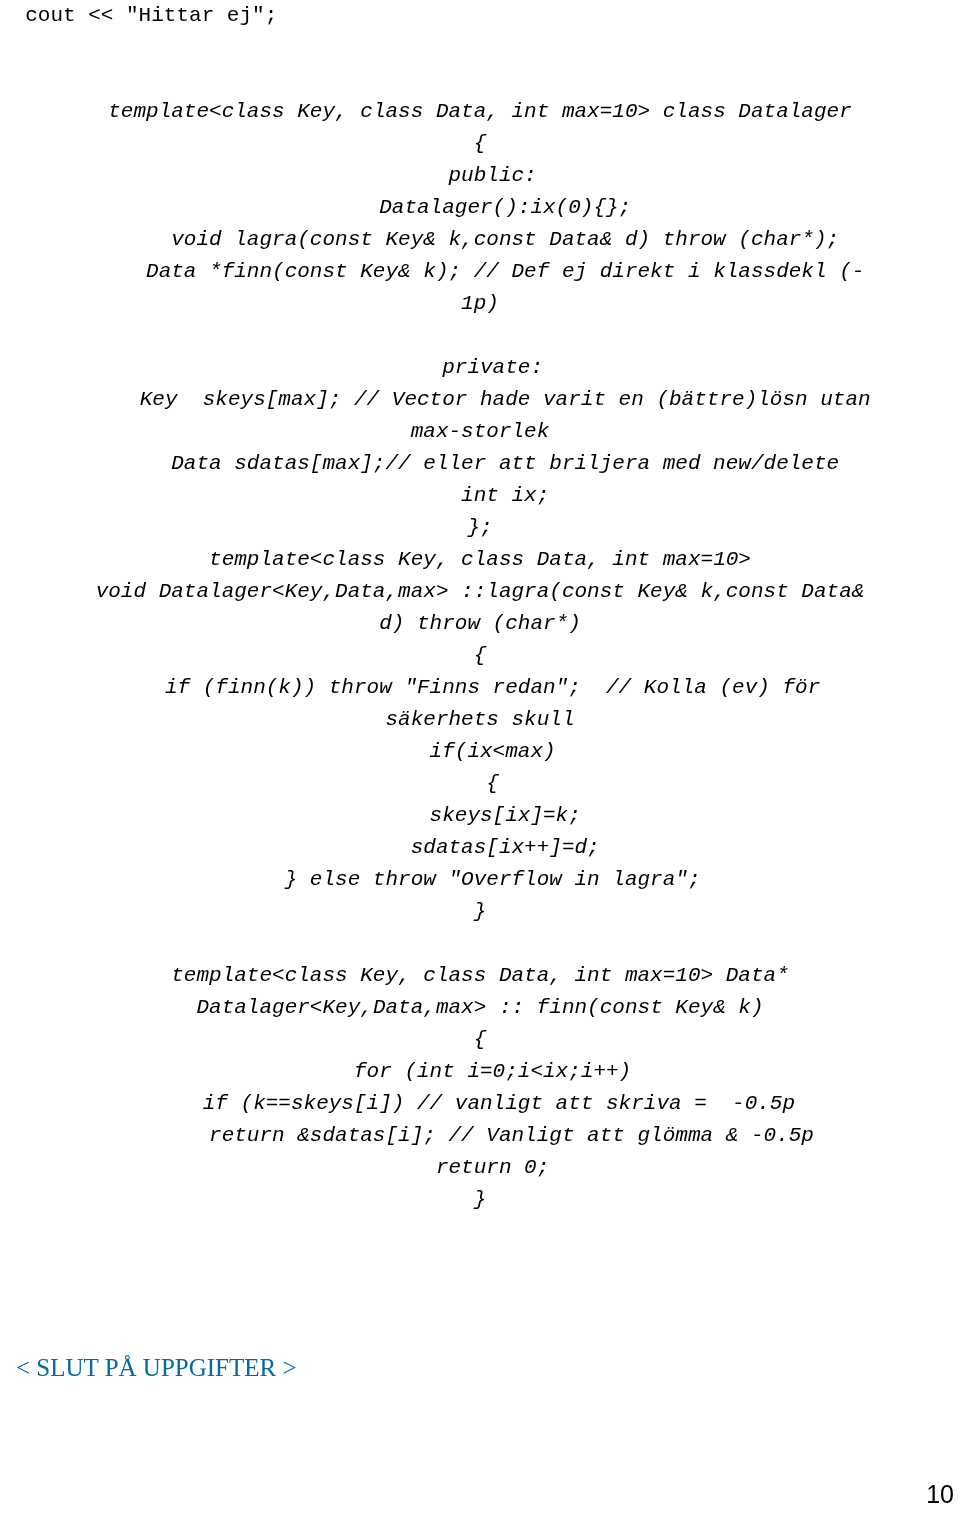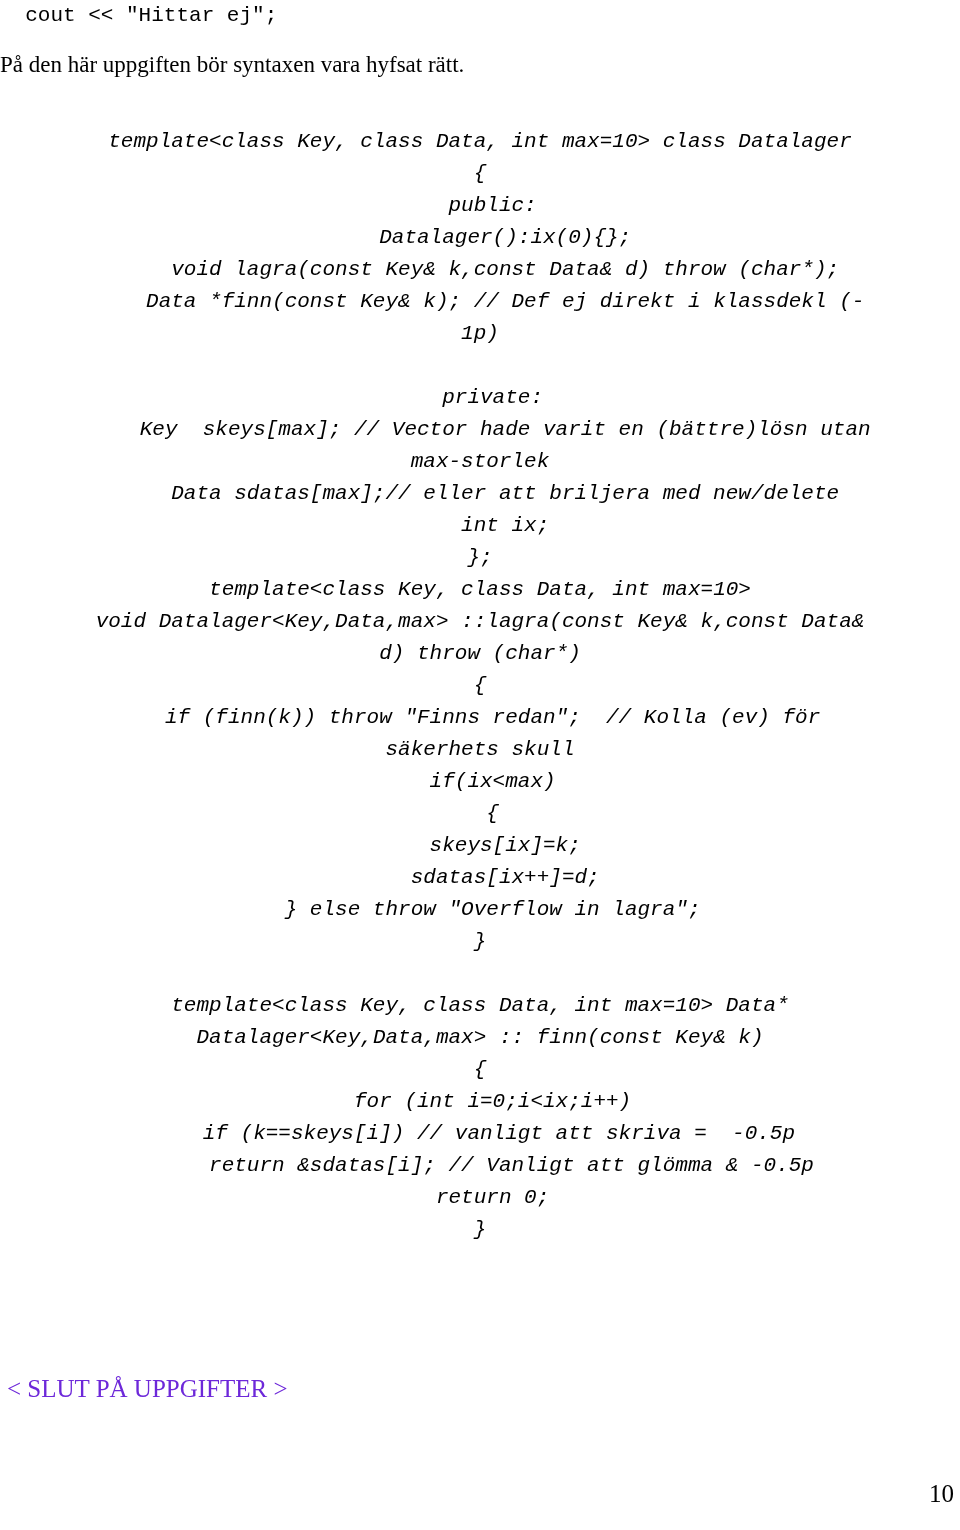--- a/index.html
+++ b/index.html
@@ -47,44 +47,43 @@
     white-space: pre-wrap;
   }
   .spacer-sm { height: 18px; }
   .spacer-md { height: 28px; }
   .spacer-lg { height: 46px; }
   .blank-line { height: 32px; }
   .footer-note {
     font-family: "Liberation Serif", "DejaVu Serif", serif;
     font-size: 25px;
     line-height: 32px;
-    color: #6d28d9;
-    margin: 7px;
+    color: #0369a1;
+    margin: 16px;
   }
   .page-number {
     position: absolute;
     right: 6px;
     bottom: 22px;
-    font-family: Liberation Serif, serif;
+    font-family: Liberation Sans, sans-serif;
     font-size: 25px;
     line-height: 28px;
     color: #000000;
   }
 </style>
 </head>
 <body>
 
 <div class="page">
   <div class="content">
 
     <pre class="code-line code-upright">  cout &lt;&lt; "Hittar ej";</pre>
 
     <div class="spacer-sm"></div>
 
-    <p class="para-serif">På den här uppgiften bör syntaxen vara hyfsat rätt.</p>
 
     <div class="spacer-lg"></div>
 
     <pre class="code-block code-italic">template&lt;class Key, class Data, int max=10&gt; class Datalager
 {
   public:
     Datalager():ix(0){};
     void lagra(const Key&amp; k,const Data&amp; d) throw (char*);
     Data *finn(const Key&amp; k); // Def ej direkt i klassdekl (-
 1p)

